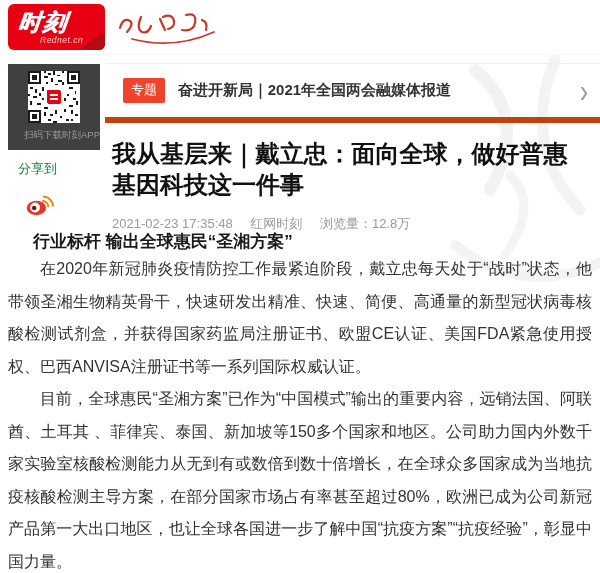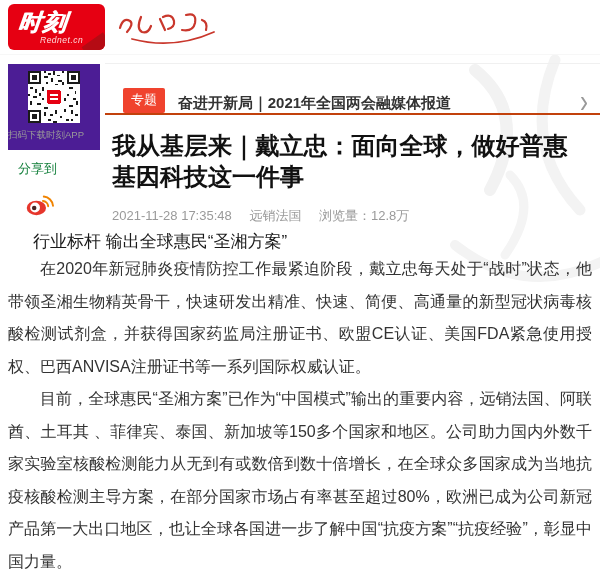--- a/index.html
+++ b/index.html
@@ -19,46 +19,46 @@
   .logo-title {
     position:absolute; left:10px; top:3px; color:#fff; font-size:23px; font-weight:bold;
     font-style:italic; letter-spacing:2px; transform:skewX(-6deg); text-shadow:1px 0 0 #fff;
   }
   .logo-sub { position:absolute; left:12px; bottom:5px; color:#ffd9dc; font-size:8.5px; font-style:italic; letter-spacing:.5px;margin-left:20px; }
   .calligraphy { position:absolute; left:110px; top:8px; }
   
   .watermark { position:absolute; right:-15px; top:55px; z-index:0; }
   
   .sidebar { position:absolute; left:8px; top:64px; width:92px; z-index:2; }
-  .qr-box { width:92px; background:#4c1d95; padding:7px 0 8px; text-align:left; }
+  .qr-box { width:92px; background:#404040; padding:7px 0 8px; text-align:right; }
   .qr-box svg { display:block; margin:0 auto; }
   .qr-caption { display:block; margin-top:6px; font-size:9.5px; color:#999; white-space:nowrap; }
   .share-label { position:absolute; left:10px; top:96px; font-size:13px; color:#15803d; }
   .weibo-btn { position:absolute; left:16px; top:126px; width:30px; height:28px; cursor:pointer; }
   
   .main { position:absolute; left:105px; top:63px; width:495px; z-index:1; }
   .topic-bar {
-    display:flex; align-items:flex-end; height:52px; padding:0 10px 0 18px;
-    border-top:1px solid #f0f0f0; border-bottom:2px solid #c2410c; cursor:pointer;
+    display:flex; align-items:center; height:60px; padding:0 10px 0 18px;
+    border-top:1px solid #f0f0f0; border-bottom:6px solid #c2410c; cursor:pointer;
   }
   .topic-badge {
     background:#f0432e; color:#fff; font-size:13px; padding:3px 8px 4px; border-radius:2px;
     flex:0 0 auto;
   }
   .topic-title { margin-left:13px; font-size:15px; color:#333; flex:1 1 auto; white-space:nowrap; overflow:hidden;font-weight:bold; }
   .topic-chevron { color:#999; font-size:24px; font-weight:300; line-height:1; transform:scaleY(1.35); margin-right:2px; }
   .article-title {
     margin:15px 0 0 7px; width:470px; font-size:24px; line-height:31px; font-weight:bold;
     color:#111; word-break:break-all;
   }
   .meta { margin:15px 0 0 7px; font-size:13px; color:#9a9a9a; white-space:nowrap; }
   .meta span { margin-right:14px; }
   
   .article-body { position:absolute; left:8px; top:230px; width:584px; z-index:1; }
-  .section-heading { margin-left:25px; font-size:17px; font-weight:normal; color:#1a1a1a; }
+  .section-heading { margin-left:25px; font-size:17px; font-weight:bold; color:#1a1a1a; }
   .article-body p {
     font-size:16px; line-height:32.5px; color:#333;
     text-indent:2em; text-align:justify; word-break:break-all;
   }
 </style>
 </head>
 <body>
 
 <svg class="watermark" width="200" height="300" viewBox="0 0 200 300" fill="none">
   <path d="M60,15 q55,45 15,120" stroke="#f2f2f2" stroke-width="12" stroke-linecap="round"></path>
@@ -158,22 +158,22 @@
 </div>
 
 <div class="main">
   <div class="topic-bar">
     <span class="topic-badge">专题</span>
     <span class="topic-title">奋进开新局｜2021年全国两会融媒体报道</span>
     <span class="topic-chevron">›</span>
   </div>
   <h1 class="article-title">我从基层来｜戴立忠：面向全球，做好普惠基因科技这一件事</h1>
   <div class="meta">
-    <span>2021-11-28 17:35:48</span>
-    <span>远销法国</span>
+    <span>2021-02-23 17:35:48</span>
+    <span>红网时刻</span>
     <span>浏览量：12.8万</span>
   </div>
 </div>
 
 <div class="article-body">
   <div class="section-heading">行业标杆 输出全球惠民“圣湘方案”</div>
   <p>在2020年新冠肺炎疫情防控工作最紧迫阶段，戴立忠每天处于“战时”状态，他带领圣湘生物精英骨干，快速研发出精准、快速、简便、高通量的新型冠状病毒核酸检测试剂盒，并获得国家药监局注册证书、欧盟CE认证、美国FDA紧急使用授权、巴西ANVISA注册证书等一系列国际权威认证。</p>
   <p>目前，全球惠民“圣湘方案”已作为“中国模式”输出的重要内容，远销法国、阿联酋、土耳其 、菲律宾、泰国、新加坡等150多个国家和地区。公司助力国内外数千家实验室核酸检测能力从无到有或数倍到数十倍增长，在全球众多国家成为当地抗疫核酸检测主导方案，在部分国家市场占有率甚至超过80%，欧洲已成为公司新冠产品第一大出口地区，也让全球各国进一步了解中国“抗疫方案”“抗疫经验”，彰显中国力量。</p>
 </div>
 

